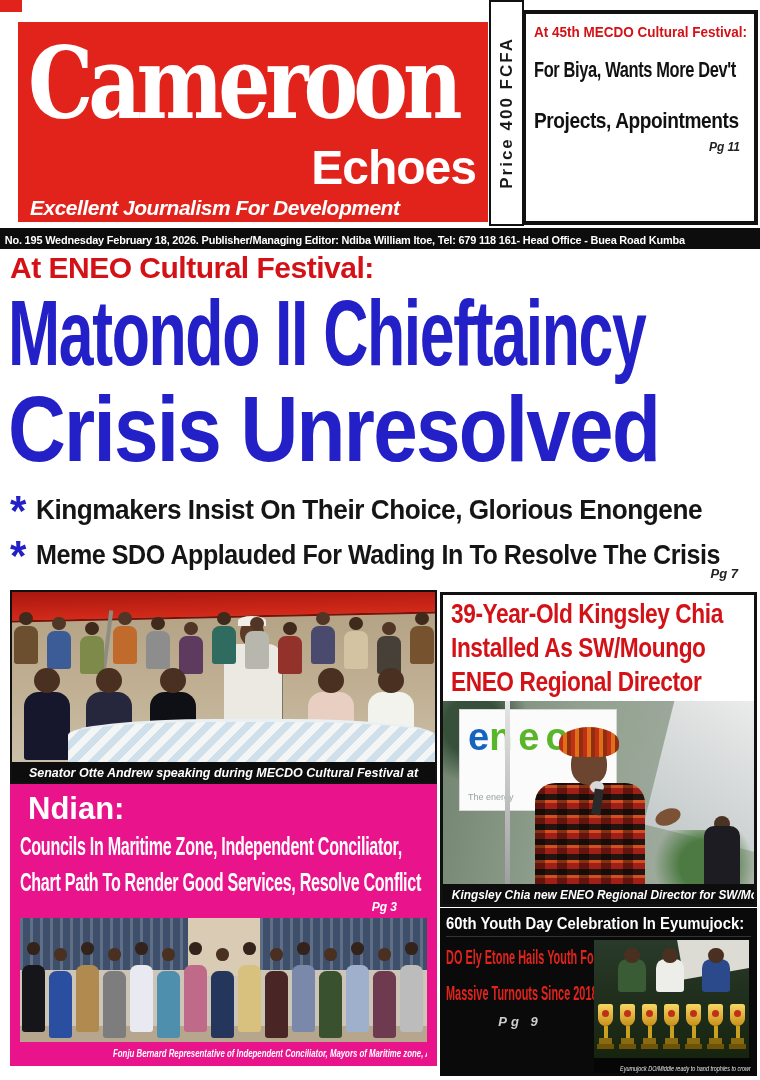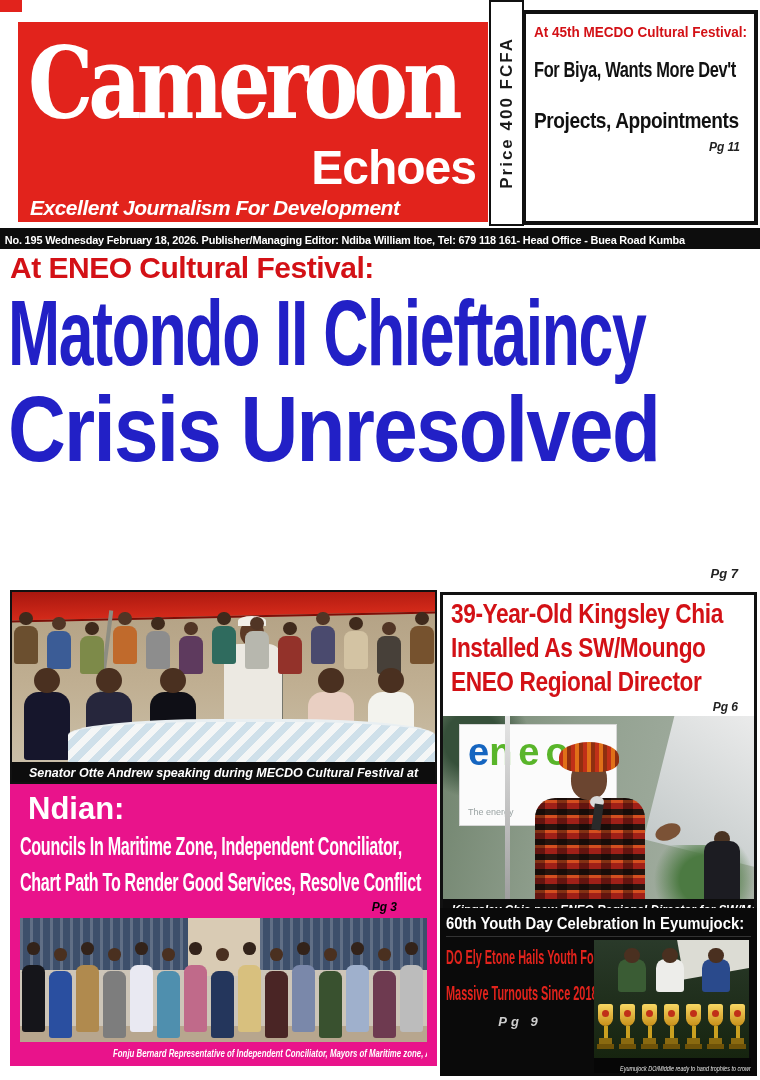--- a/index.html
+++ b/index.html
@@ -96,21 +96,21 @@
   .kc-michead{position:absolute;left:147px;top:80px;width:14px;height:12px;background:#d8d8d8;border-radius:50%;z-index:3;}
   .kc-hand{position:absolute;left:212px;top:108px;width:26px;height:16px;background:#7b5236;border-radius:50%;transform:rotate(-20deg);z-index:3;}
   .kc-guard{position:absolute;right:14px;bottom:0;width:36px;height:58px;background:#1c1c22;border-radius:10px 10px 0 0;}
   .kc-guard-h{position:absolute;right:24px;bottom:52px;width:16px;height:16px;background:#4a3322;border-radius:50%;}
 
   
   .ndian-box{position:absolute;left:10px;top:784px;width:427px;height:282px;background:#e9138b;box-sizing:border-box;padding:4px 10px;}
   .nd-kicker{color:#fff;font-weight:bold;font-size:31px;line-height:42px;padding-left:8px;}
   .nd-line{color:#fff;font-weight:bold;line-height:32px;letter-spacing:-0.5px;}
   .nd-line span{font-size:26px;transform:scaleX(.62);}
-  .nd-pg{color:#000000;font-size:12px;font-weight:bold;font-style:italic;text-align:right;height:13px;line-height:11px;padding-right:30px;}
+  .nd-pg{color:#ffffff;font-size:12px;font-weight:bold;font-style:italic;text-align:right;height:13px;line-height:11px;padding-right:30px;}
   .sc-group{width:407px;height:124px;margin:3px auto 0 auto;background:#cdc5b8;}
   .bldg{position:absolute;left:0;top:0;right:0;height:52px;background:#3d4f6b;}
   .bldg:after{content:"";position:absolute;inset:0;background:repeating-linear-gradient(90deg,rgba(255,255,255,.18) 0 3px,rgba(0,0,0,0) 3px 10px);}
   .door{position:absolute;left:168px;top:0;width:72px;height:58px;background:#d9cbb4;}
   .ground{position:absolute;left:0;bottom:0;right:0;height:16px;background:#b7a68e;}
   .nd-cap{color:#fff;text-align:center;height:20px;line-height:20px;overflow:hidden;}
   .nd-cap span{font-size:11.5px;font-weight:bold;font-style:italic;transform:scaleX(.68);}
 
   
   .youth-box{position:absolute;left:440px;top:908px;width:317px;height:168px;background:#0a0a0a;box-sizing:border-box;padding:3px 6px;}
@@ -159,20 +159,28 @@
   </div>
 
   <div class="infobar">
     <span class="cnd">No. 195 Wednesday February 18, 2026. Publisher/Managing Editor: Ndiba William Itoe, Tel: 679 118 161- Head Office - Buea Road Kumba</span>
   </div>
 
   <div class="lead-kicker">At ENEO Cultural Festival:</div>
   <div class="headline">
     <div class="hl hl1"><span class="cnd">Matondo II Chieftaincy</span></div>
     <div class="hl hl2"><span class="cnd">Crisis Unresolved</span></div>
+  </div>
+  <div class="bullets">
+    <div class="bullet">
+      <span class="star">*</span><span class="btext cnd bt1"><span>Kingmakers Insist On Their Choice, Glorious Enongene</span></span>
+    </div>
+    <div class="bullet">
+      <span class="star">*</span><span class="btext cnd bt2"><span>Meme SDO Applauded For Wading In To Resolve The Crisis</span></span>
+    </div>
   </div>
   <div class="pg7">Pg 7</div>
 
   <div class="photo-main">
     <div class="scene sc-mecdo" id="sc-mecdo">
       <div class="canopy"></div>
       <div class="pole1"></div>
       <div class="pole2"></div>
       <div class="spk-robe"></div>
       <div class="spk-head"></div>
@@ -217,21 +225,20 @@
         <div style="position: absolute; left: 366.35px; top: 76px; width: 25.3px; height: 25.3px; background: rgb(74, 48, 32); border-radius: 50%;"></div>
         <div class="mtable"></div>
       </div>
     <div class="cap-black"><span>Senator Otte Andrew speaking during MECDO Cultural Festival at Ngolo Bolo</span></div>
   </div>
 
   <div class="eneo-box">
     <div class="eneo-line"><span class="cnd">39-Year-Old Kingsley Chia</span></div>
     <div class="eneo-line"><span class="cnd">Installed As SW/Moungo</span></div>
     <div class="eneo-line"><span class="cnd">ENEO Regional Director</span></div>
-    <div class="eneo-pg">Pg 6</div>
     <div class="scene sc-eneo">
       <div class="foliage-tl"></div>
       <div class="tent"></div>
       <div class="foliage-br"></div>
       <div class="banner">
         <span class="lg-e">e</span><span class="lg-rest">neo</span>
         <div class="bn-tag">
           <span>The energy</span>
             <span>on</span>
         </div>

